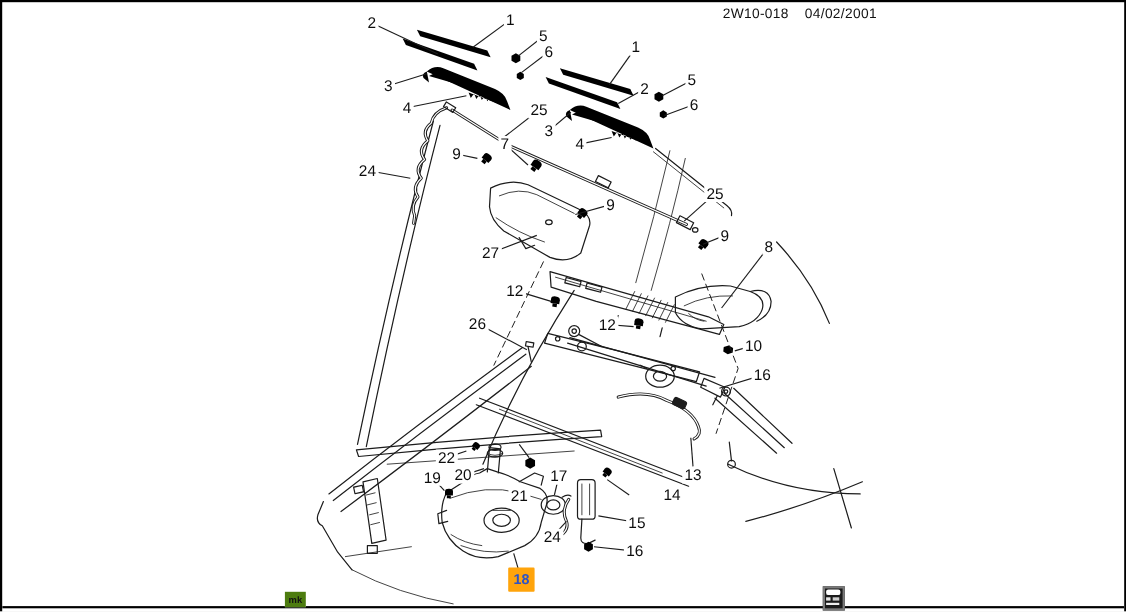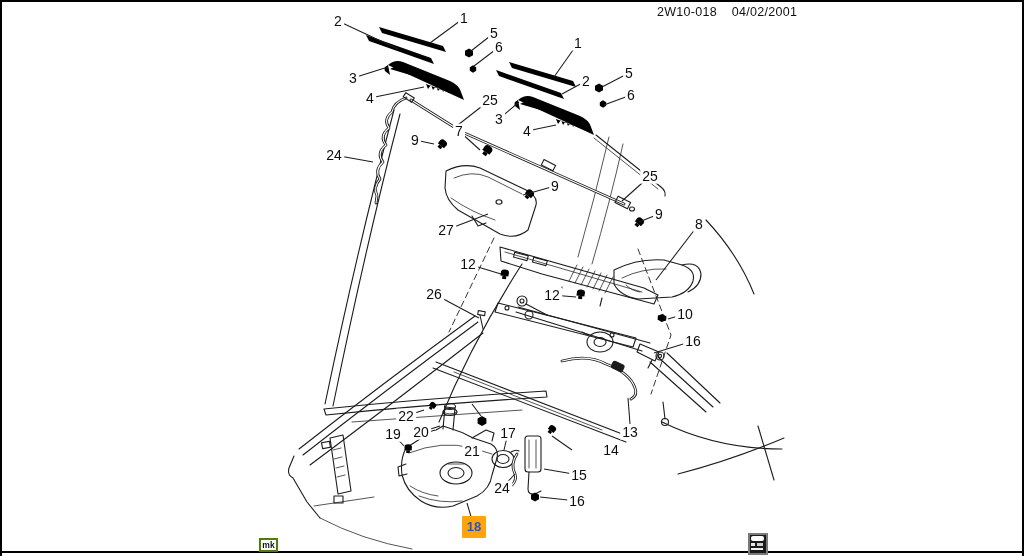--- a/index.html
+++ b/index.html
@@ -28,21 +28,21 @@
     position:absolute; transform:translate(-50%,-50%); z-index:5;
     font-size:14px; font-weight:400; color:#0d0d0d; background:#fff;
     padding:0 2px; line-height:1.05; user-select:none;
   }
   .callout.highlighted {
     width:24px; height:22px; display:flex; align-items:center; justify-content:center;
     font-size:13px; font-weight:700; padding:0; border-radius:1px;
   }
   .mark-box {
     position:absolute; left:257px; top:536px; width:19px; height:14px;
-    border:2px solid #4d7c0f; background:#fff; box-sizing:border-box;
+    border:7px solid #4d7c0f; background:#fff; box-sizing:border-box;
     display:flex; align-items:center; justify-content:center;
     font-size:8.5px; font-weight:700; color:#111; z-index:6;
   }
   .logo-box {
     position:absolute; left:746px; top:531px; width:20px; height:22px;
     background:#1b1b1b; border:2px solid #7a7a7a; box-sizing:border-box; z-index:6;
   }
   .logo-box .bar  { position:absolute; left:1px; top:1px; width:13px; height:5px; background:#fff; border-radius:2px; }
   .logo-box .dot1 { position:absolute; left:1px; top:8px; width:4px; height:3px; background:#e8e8e8; }
   .logo-box .dot2 { position:absolute; left:7px; top:8px; width:6px; height:3px; background:#cfcfcf; }

